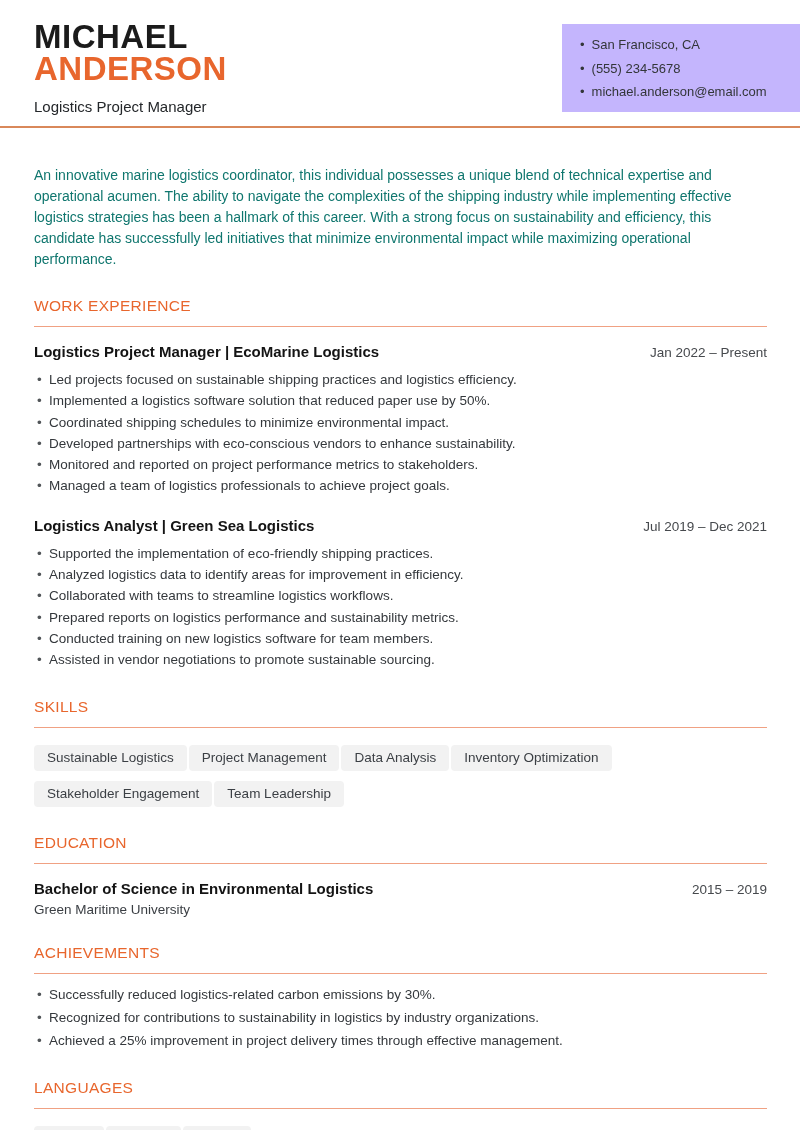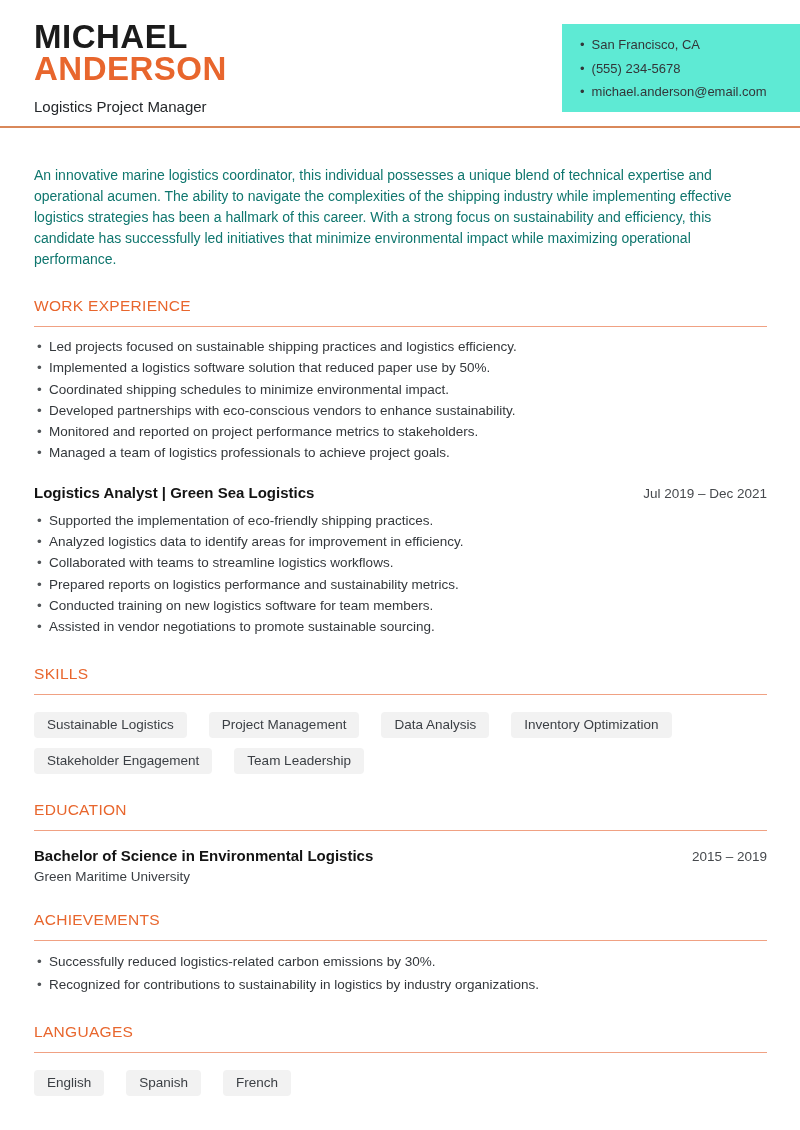--- a/index.html
+++ b/index.html
@@ -15,21 +15,21 @@
 
   
   .header { position: relative; height: 126px; border-radius: 30px; }
   .name-block { position: absolute; left: 34px; top: 21px; }
   .name-line { font-size: 33px; line-height: 32px; font-weight: 700; letter-spacing: 0.5px; color: #1b1b1b; display: block; }
   .name-line.last { color: var(--accent); }
   .headline { margin-top: 13px; font-size: 15px; color: #24272a; }
 
   .contact-card {
     position: absolute; right: 0; top: 24px; width: 238px; height: 88px;
-    background: #5eead4; padding: 9px 14px 9px 18px;
+    background: #c4b5fd; padding: 9px 14px 9px 18px;
   }
   .contact-card ul { list-style: none; margin: 0; padding: 0; }
   .contact-card li { font-size: 13px; color: #333639; line-height: 23.5px; white-space: nowrap; }
   .contact-card li .bullet-dot { margin-right: 7px; color: #333639; }
 
   .header-rule { border: none; border-top: 2px solid #d9885a; margin: 0; }
 
   
   .main { padding: 0 33px 0 34px; }
 
@@ -48,21 +48,21 @@
 
   ul.bullets { list-style: none; margin: 9px 0 0 0; padding: 0; }
   ul.bullets li {
     position: relative; padding-left: 15px;
     font-size: 13.5px; color: #34383c; line-height: 21.3px;
   }
   ul.bullets.wide li { line-height: 23px; }
   ul.bullets li::before { content: "\2022"; position: absolute; left: 3px; color: #515558; }
   .job.second .job-head { margin-top: 20px; }
 
-  .pills { display: flex; flex-wrap: wrap; gap: 10px 22px; margin-top: 17px; }
+  .pills { display: flex; flex-wrap: wrap; gap: 10px 2px; margin-top: 17px; }
   .pill {
     background: #f2f2f2; color: #3b3f44;
     font-size: 13.5px; line-height: 16px;
     padding: 5px 13px; border-radius: 4px;
   }
 
   .edu-school { margin-top: 5px; font-size: 13.5px; color: #3a3e43; }
 </style>
 </head>
 <body>
@@ -89,20 +89,24 @@
   <hr class="header-rule">
 
   <main class="main">
 
     <p class="summary">An innovative marine logistics coordinator, this individual possesses a unique blend of technical expertise and operational acumen. The ability to navigate the complexities of the shipping industry while implementing effective logistics strategies has been a hallmark of this career. With a strong focus on sustainability and efficiency, this candidate has successfully led initiatives that minimize environmental impact while maximizing operational performance.</p>
 
     <section>
       <h2 class="section-heading">WORK EXPERIENCE</h2>
 
       <div class="job">
+        <div class="job-head">
+          <h3 class="job-title">Logistics Project Manager | EcoMarine Logistics</h3>
+          <span class="job-dates">Jan 2022 – Present</span>
+        </div>
         <ul class="bullets">
 
         <li>Led projects focused on sustainable shipping practices and logistics efficiency.</li>
             <li>Implemented a logistics software solution that reduced paper use by 50%.</li>
             <li>Coordinated shipping schedules to minimize environmental impact.</li>
             <li>Developed partnerships with eco-conscious vendors to enhance sustainability.</li>
             <li>Monitored and reported on project performance metrics to stakeholders.</li>
             <li>Managed a team of logistics professionals to achieve project goals.</li>
           </ul>
       </div>
@@ -145,20 +149,21 @@
       </div>
       <div class="edu-school">Green Maritime University</div>
     </section>
 
     <section>
       <h2 class="section-heading">ACHIEVEMENTS</h2>
       <ul class="bullets wide">
 
       <li>Successfully reduced logistics-related carbon emissions by 30%.</li>
           <li>Recognized for contributions to sustainability in logistics by industry organizations.</li>
+          <li>Achieved a 25% improvement in project delivery times through effective management.</li>
         </ul>
     </section>
 
     <section>
       <h2 class="section-heading">LANGUAGES</h2>
       <div class="pills">
 
       <span class="pill">English</span>
           <span class="pill">Spanish</span>
           <span class="pill">French</span>

